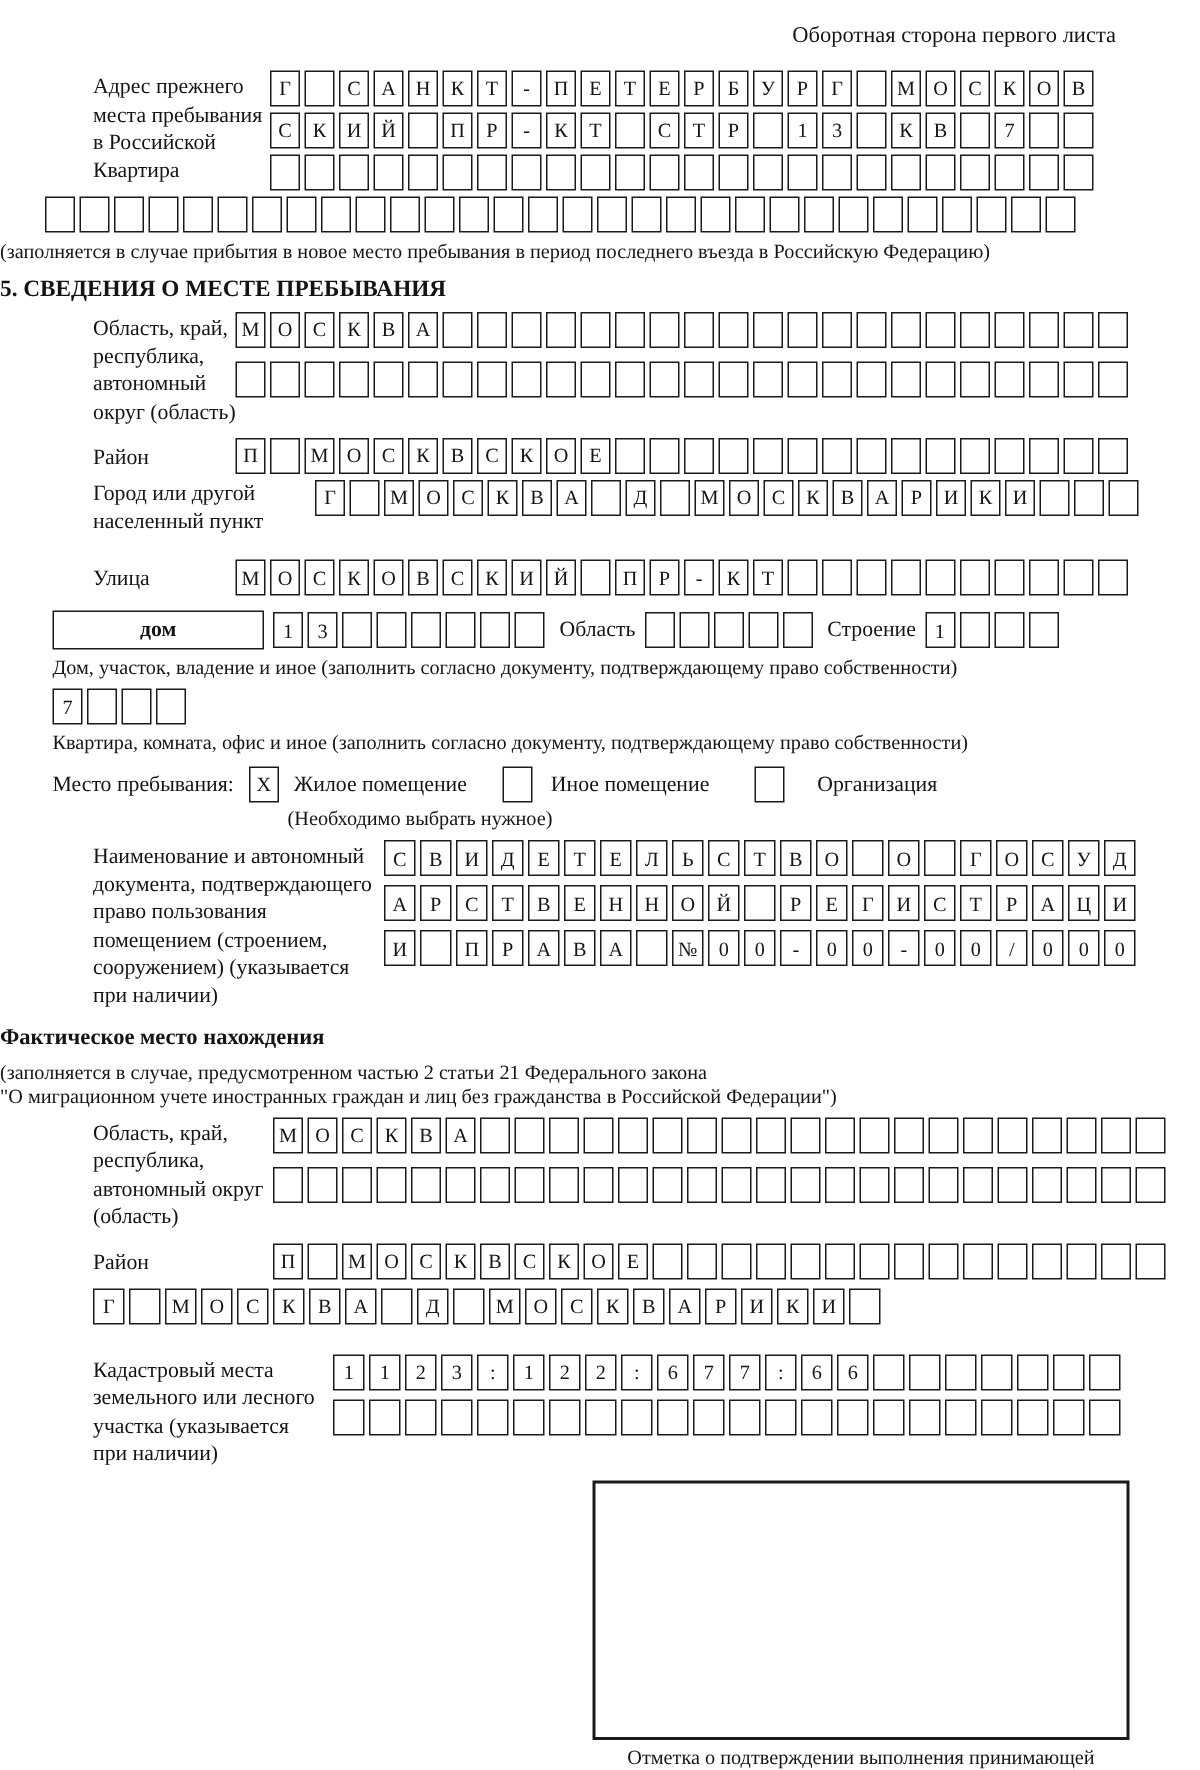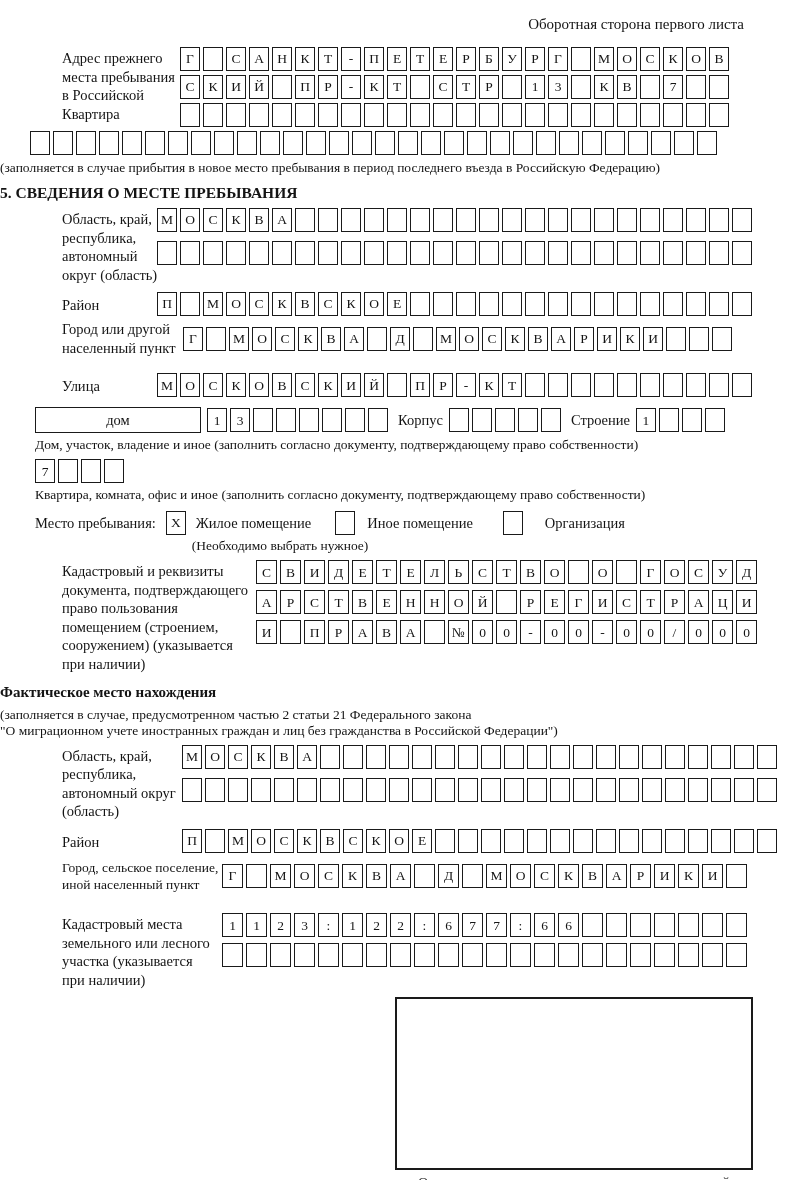--- a/index.html
+++ b/index.html
@@ -252,21 +252,21 @@
       <span class="cell"></span>
       <span class="cell"></span>
       <span class="cell"></span>
       <span class="cell"></span>
       <span class="cell"></span>
       <span class="cell"></span>
       <span class="cell"></span>
     </div>
 </div>
 
-<div class="block" style="margin:4px 0 16px 62px; align-items:center;">
+<div class="block" style="margin:4px 0 16px 62px; gap:27px;">
   <div class="lbl" style="width:121px;">
       <div>Город или другой</div>
       <div>населенный пункт</div>
     </div>
   <div class="cells">
       <span class="cell">Г</span>
       <span class="cell"></span>
       <span class="cell">М</span>
       <span class="cell">О</span>
       <span class="cell">С</span>
@@ -318,32 +318,32 @@
       <span class="cell"></span>
       <span class="cell"></span>
       <span class="cell"></span>
       <span class="cell"></span>
       <span class="cell"></span>
       <span class="cell"></span>
     </div>
 </div>
 
 <div style="margin:10px 0 0 35px; display:flex; align-items:center; gap:6px;">
-  <div class="fieldbox" style="width:166px;">дом</div>
+  <div class="fieldbox" style="width:141px;font-weight:bold;">дом</div>
   <div class="cells">
       <span class="cell">1</span>
       <span class="cell">3</span>
       <span class="cell"></span>
       <span class="cell"></span>
       <span class="cell"></span>
       <span class="cell"></span>
       <span class="cell"></span>
       <span class="cell"></span>
     </div>
-  <div class="optlabel" style="margin-left:4px;">Корпус</div>
+  <div class="optlabel" style="margin-left:4px;">Область</div>
   <div class="cells">
       <span class="cell"></span>
       <span class="cell"></span>
       <span class="cell"></span>
       <span class="cell"></span>
       <span class="cell"></span>
     </div>
   <div class="optlabel" style="margin-left:4px;">Строение</div>
   <div class="cells">
       <span class="cell">1</span>
@@ -370,21 +370,21 @@
   <span class="optlabel" style="margin-left:10px;">Жилое помещение</span>
   <span class="chk" style="margin-left:24px;"></span>
   <span class="optlabel" style="margin-left:12px;">Иное помещение</span>
   <span class="chk" style="margin-left:30px;"></span>
   <span class="optlabel" style="margin-left:22px;">Организация</span>
 </div>
 <div class="note" style="margin:3px 0 0 0; width:560px; text-align:center;">(Необходимо выбрать нужное)</div>
 
 <div class="block" style="margin:6px 0 0 62px;">
   <div class="lbl" style="width:194px; padding-top:2px;">
-      <div>Кадастровый и реквизиты</div>
+      <div>Наименование и автономный</div>
       <div>документа, подтверждающего</div>
       <div>право пользования</div>
       <div>помещением (строением,</div>
       <div>сооружением) (указывается</div>
       <div>при наличии)</div>
     </div>
   <div class="rows w21" style="gap:6px;">
     <div class="cells">
         <span class="cell">С</span>
         <span class="cell">В</span>
@@ -554,24 +554,20 @@
       <span class="cell"></span>
       <span class="cell"></span>
       <span class="cell"></span>
       <span class="cell"></span>
       <span class="cell"></span>
       <span class="cell"></span>
     </div>
 </div>
 
 <div class="block w21" style="margin:6px 0 0 62px; align-items:center;">
-  <div class="lbl" style="width:160px; font-size:13.5px;">
-      <div>Город, сельское поселение,</div>
-      <div>иной населенный пункт</div>
-    </div>
   <div class="cells">
       <span class="cell">Г</span>
       <span class="cell"></span>
       <span class="cell">М</span>
       <span class="cell">О</span>
       <span class="cell">С</span>
       <span class="cell">К</span>
       <span class="cell">В</span>
       <span class="cell">А</span>
       <span class="cell"></span>

